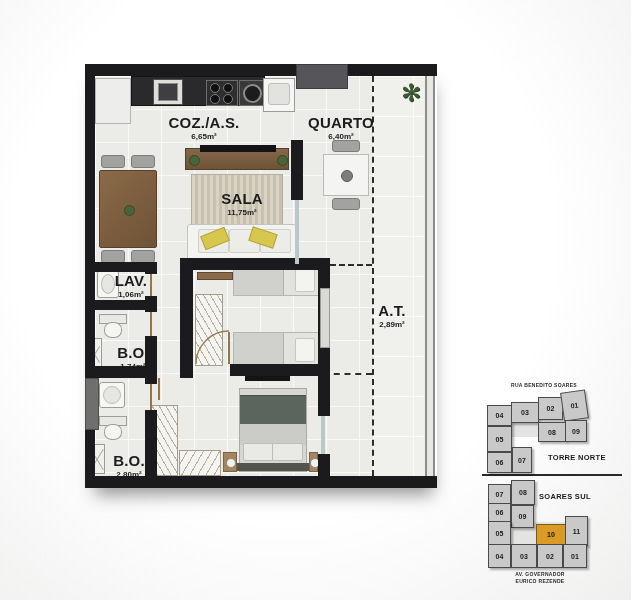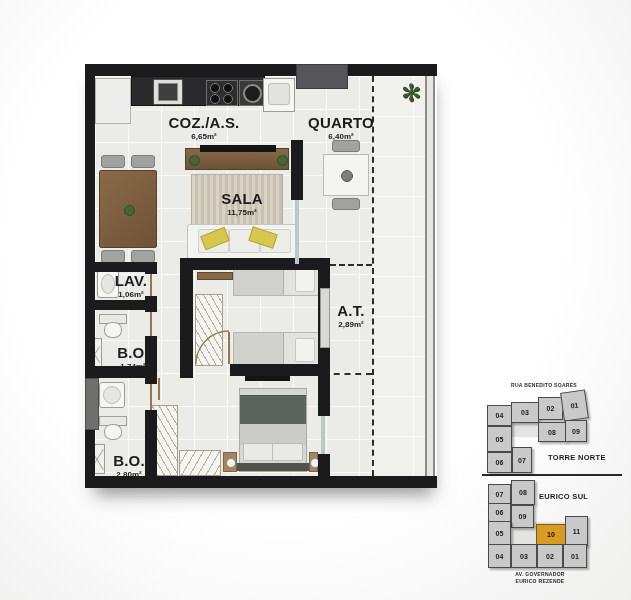--- a/index.html
+++ b/index.html
@@ -279,21 +279,21 @@
       <div class="ar">6,40m²</div>
     </div>
     <div class="lbl" style="left:117px;top:126px;width:80px;">
       <div class="nm">SALA</div>
       <div class="ar">11,75m²</div>
     </div>
     <div class="lbl" style="left:15px;top:208px;width:62px;">
       <div class="nm">LAV.</div>
       <div class="ar">1,06m²</div>
     </div>
-    <div class="lbl" style="left:236px;top:238px;width:60px;">
+    <div class="lbl" style="left:236px;top:238px;width:60px;padding-left:41px;">
       <div class="nm">A.T.</div>
       <div class="ar">2,89m²</div>
     </div>
     <div class="lbl" style="left:17px;top:280px;width:62px;">
       <div class="nm">B.O.</div>
       <div class="ar">1,74m²</div>
     </div>
     <div class="lbl" style="left:13px;top:388px;width:62px;">
       <div class="nm">B.O.</div>
       <div class="ar">2,80m²</div>
@@ -324,18 +324,18 @@
     <div class="kb" style="left:511px;top:480px;width:22px;height:23px;">08</div>
     <div class="kb" style="left:488px;top:503px;width:21px;height:17px;">06</div>
     <div class="kb" style="left:511px;top:505px;width:21px;height:21px;">09</div>
     <div class="kb" style="left:488px;top:521px;width:21px;height:22px;">05</div>
     <div class="kb hl" style="left:536px;top:524px;width:28px;height:19px;">10</div>
     <div class="kb" style="left:565px;top:516px;width:21px;height:28px;">11</div>
     <div class="kb" style="left:488px;top:544px;width:21px;height:22px;">04</div>
     <div class="kb" style="left:511px;top:544px;width:24px;height:22px;">03</div>
     <div class="kb" style="left:537px;top:544px;width:24px;height:22px;">02</div>
     <div class="kb" style="left:563px;top:544px;width:22px;height:22px;">01</div>
-    <div class="kp-title" style="left:539px;top:492px;">EURICO SUL</div>
+    <div class="kp-title" style="left:539px;top:492px;">SOARES SUL</div>
     <div class="kp-street" style="left:485px;top:571px;width:110px;">AV. GOVERNADOR</div>
     <div class="kp-street" style="left:485px;top:578px;width:110px;">EURICO REZENDE</div>
   </div>
 
 </div>
 
 </body></html>

